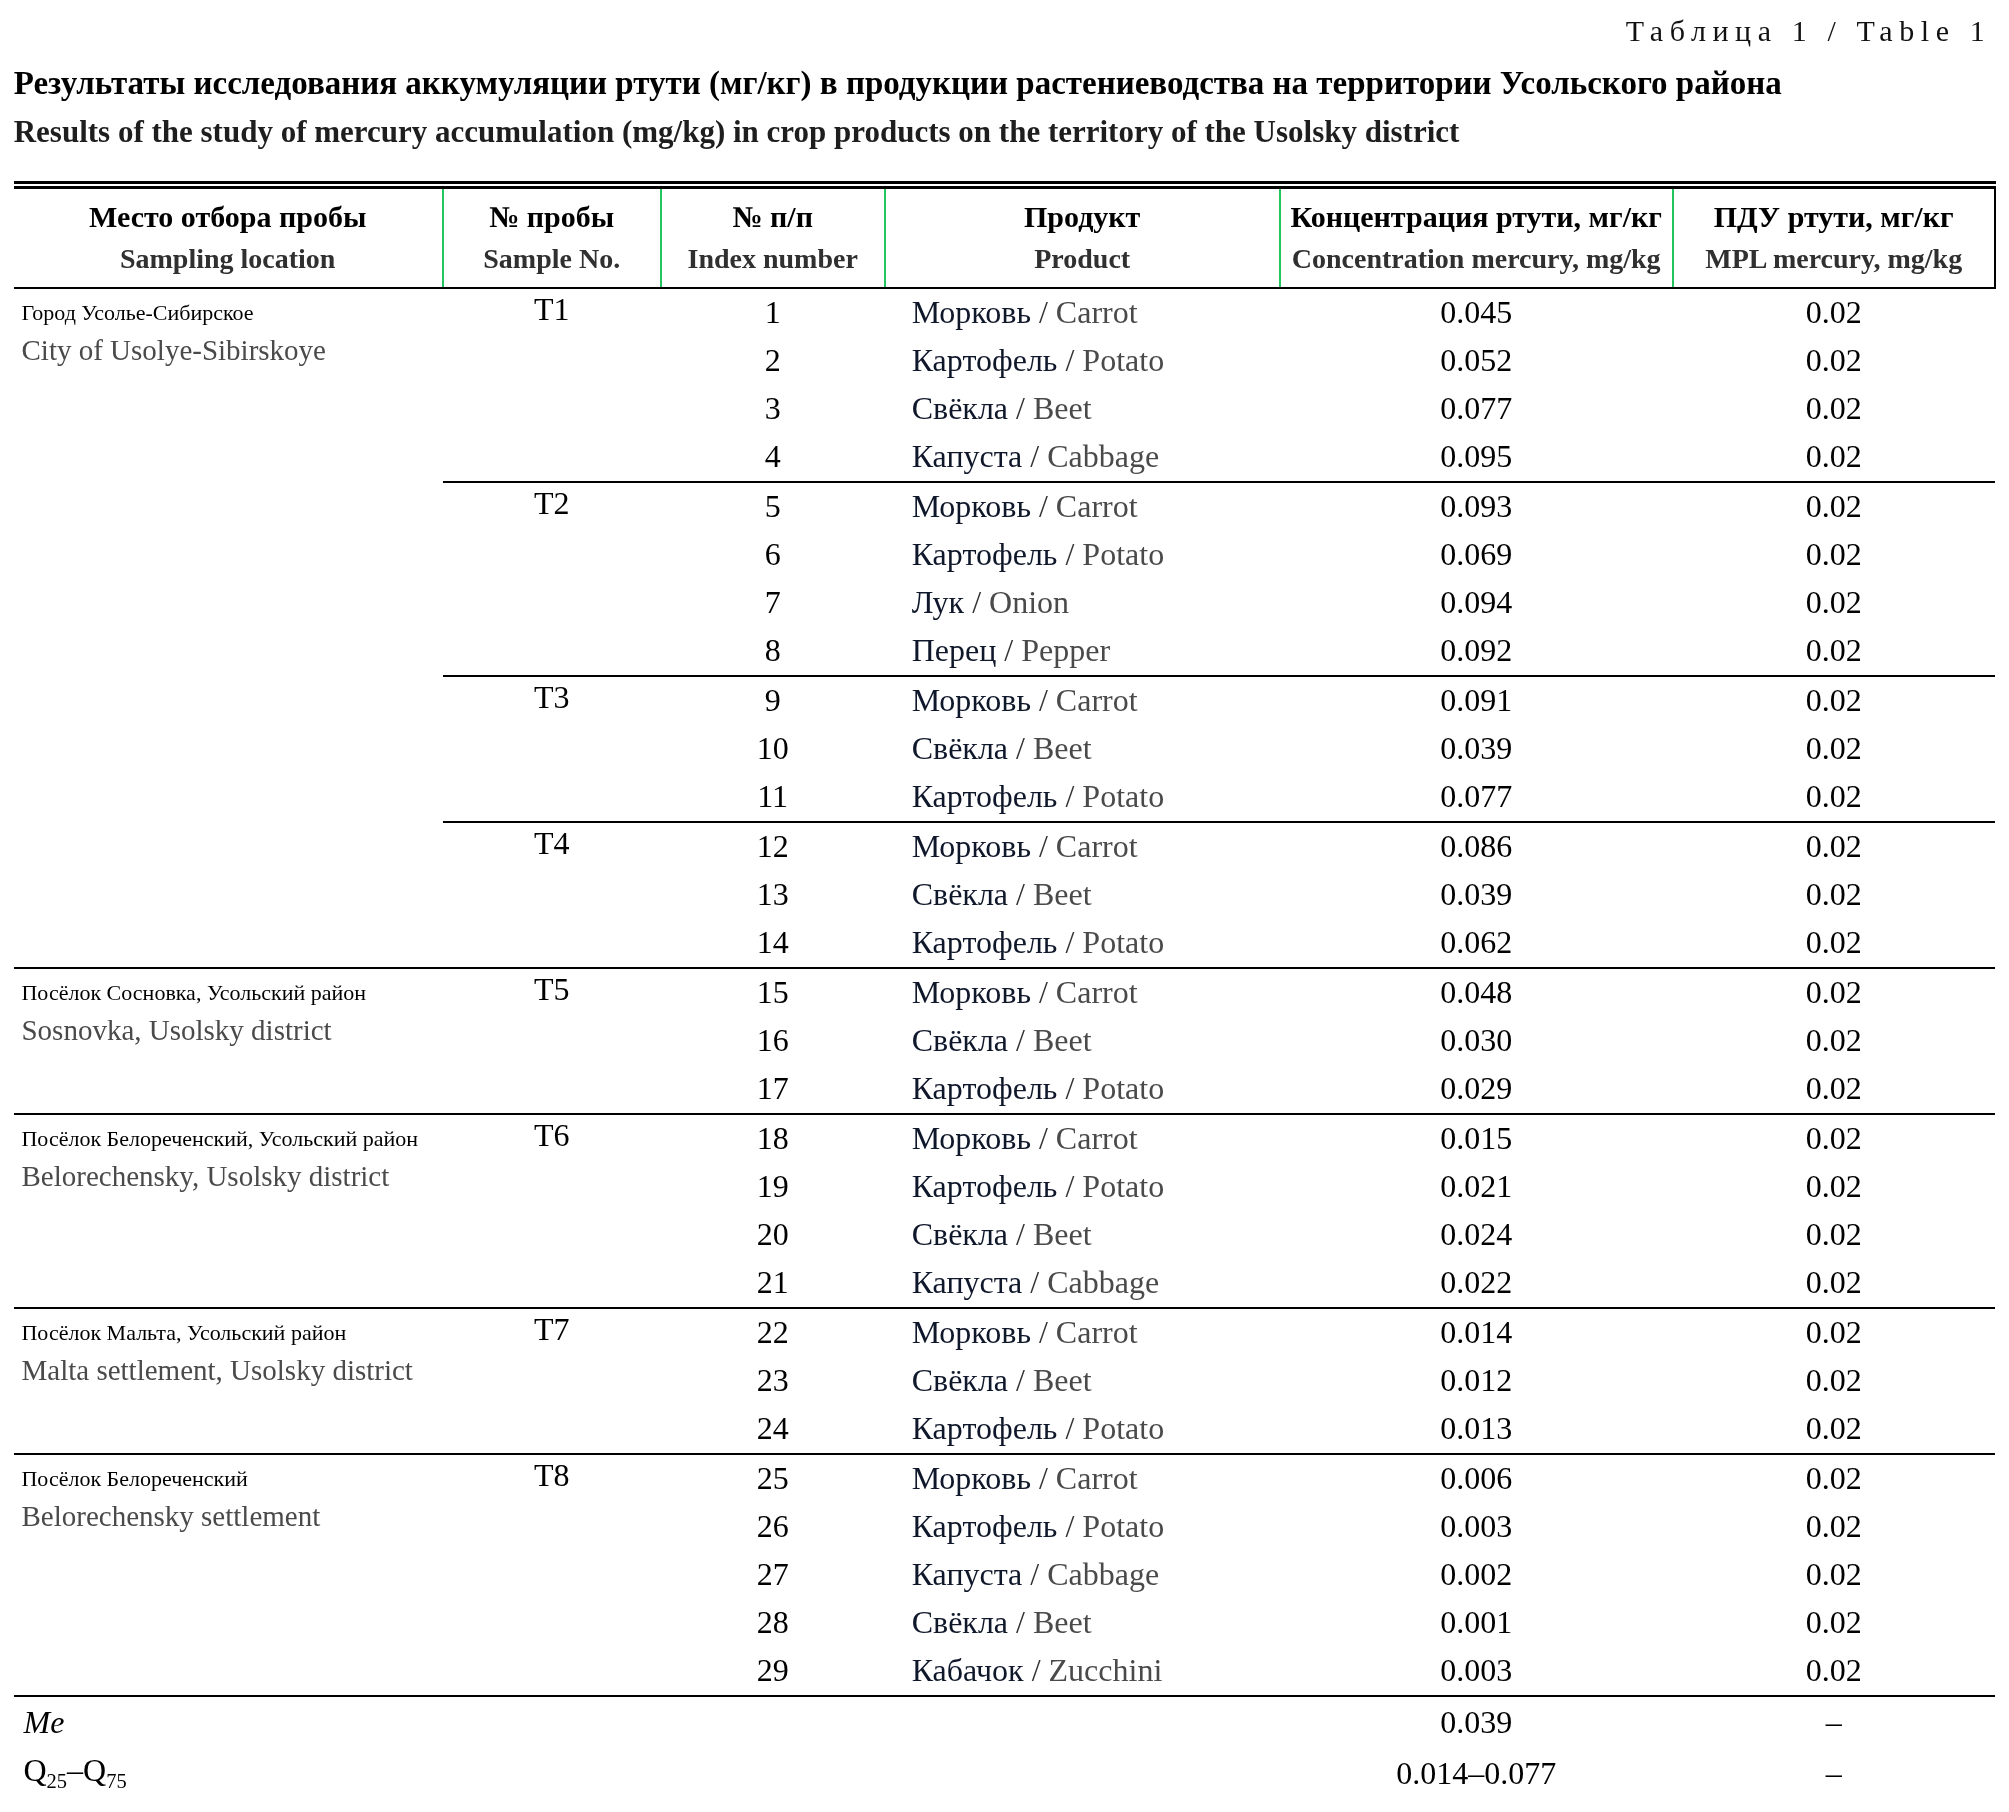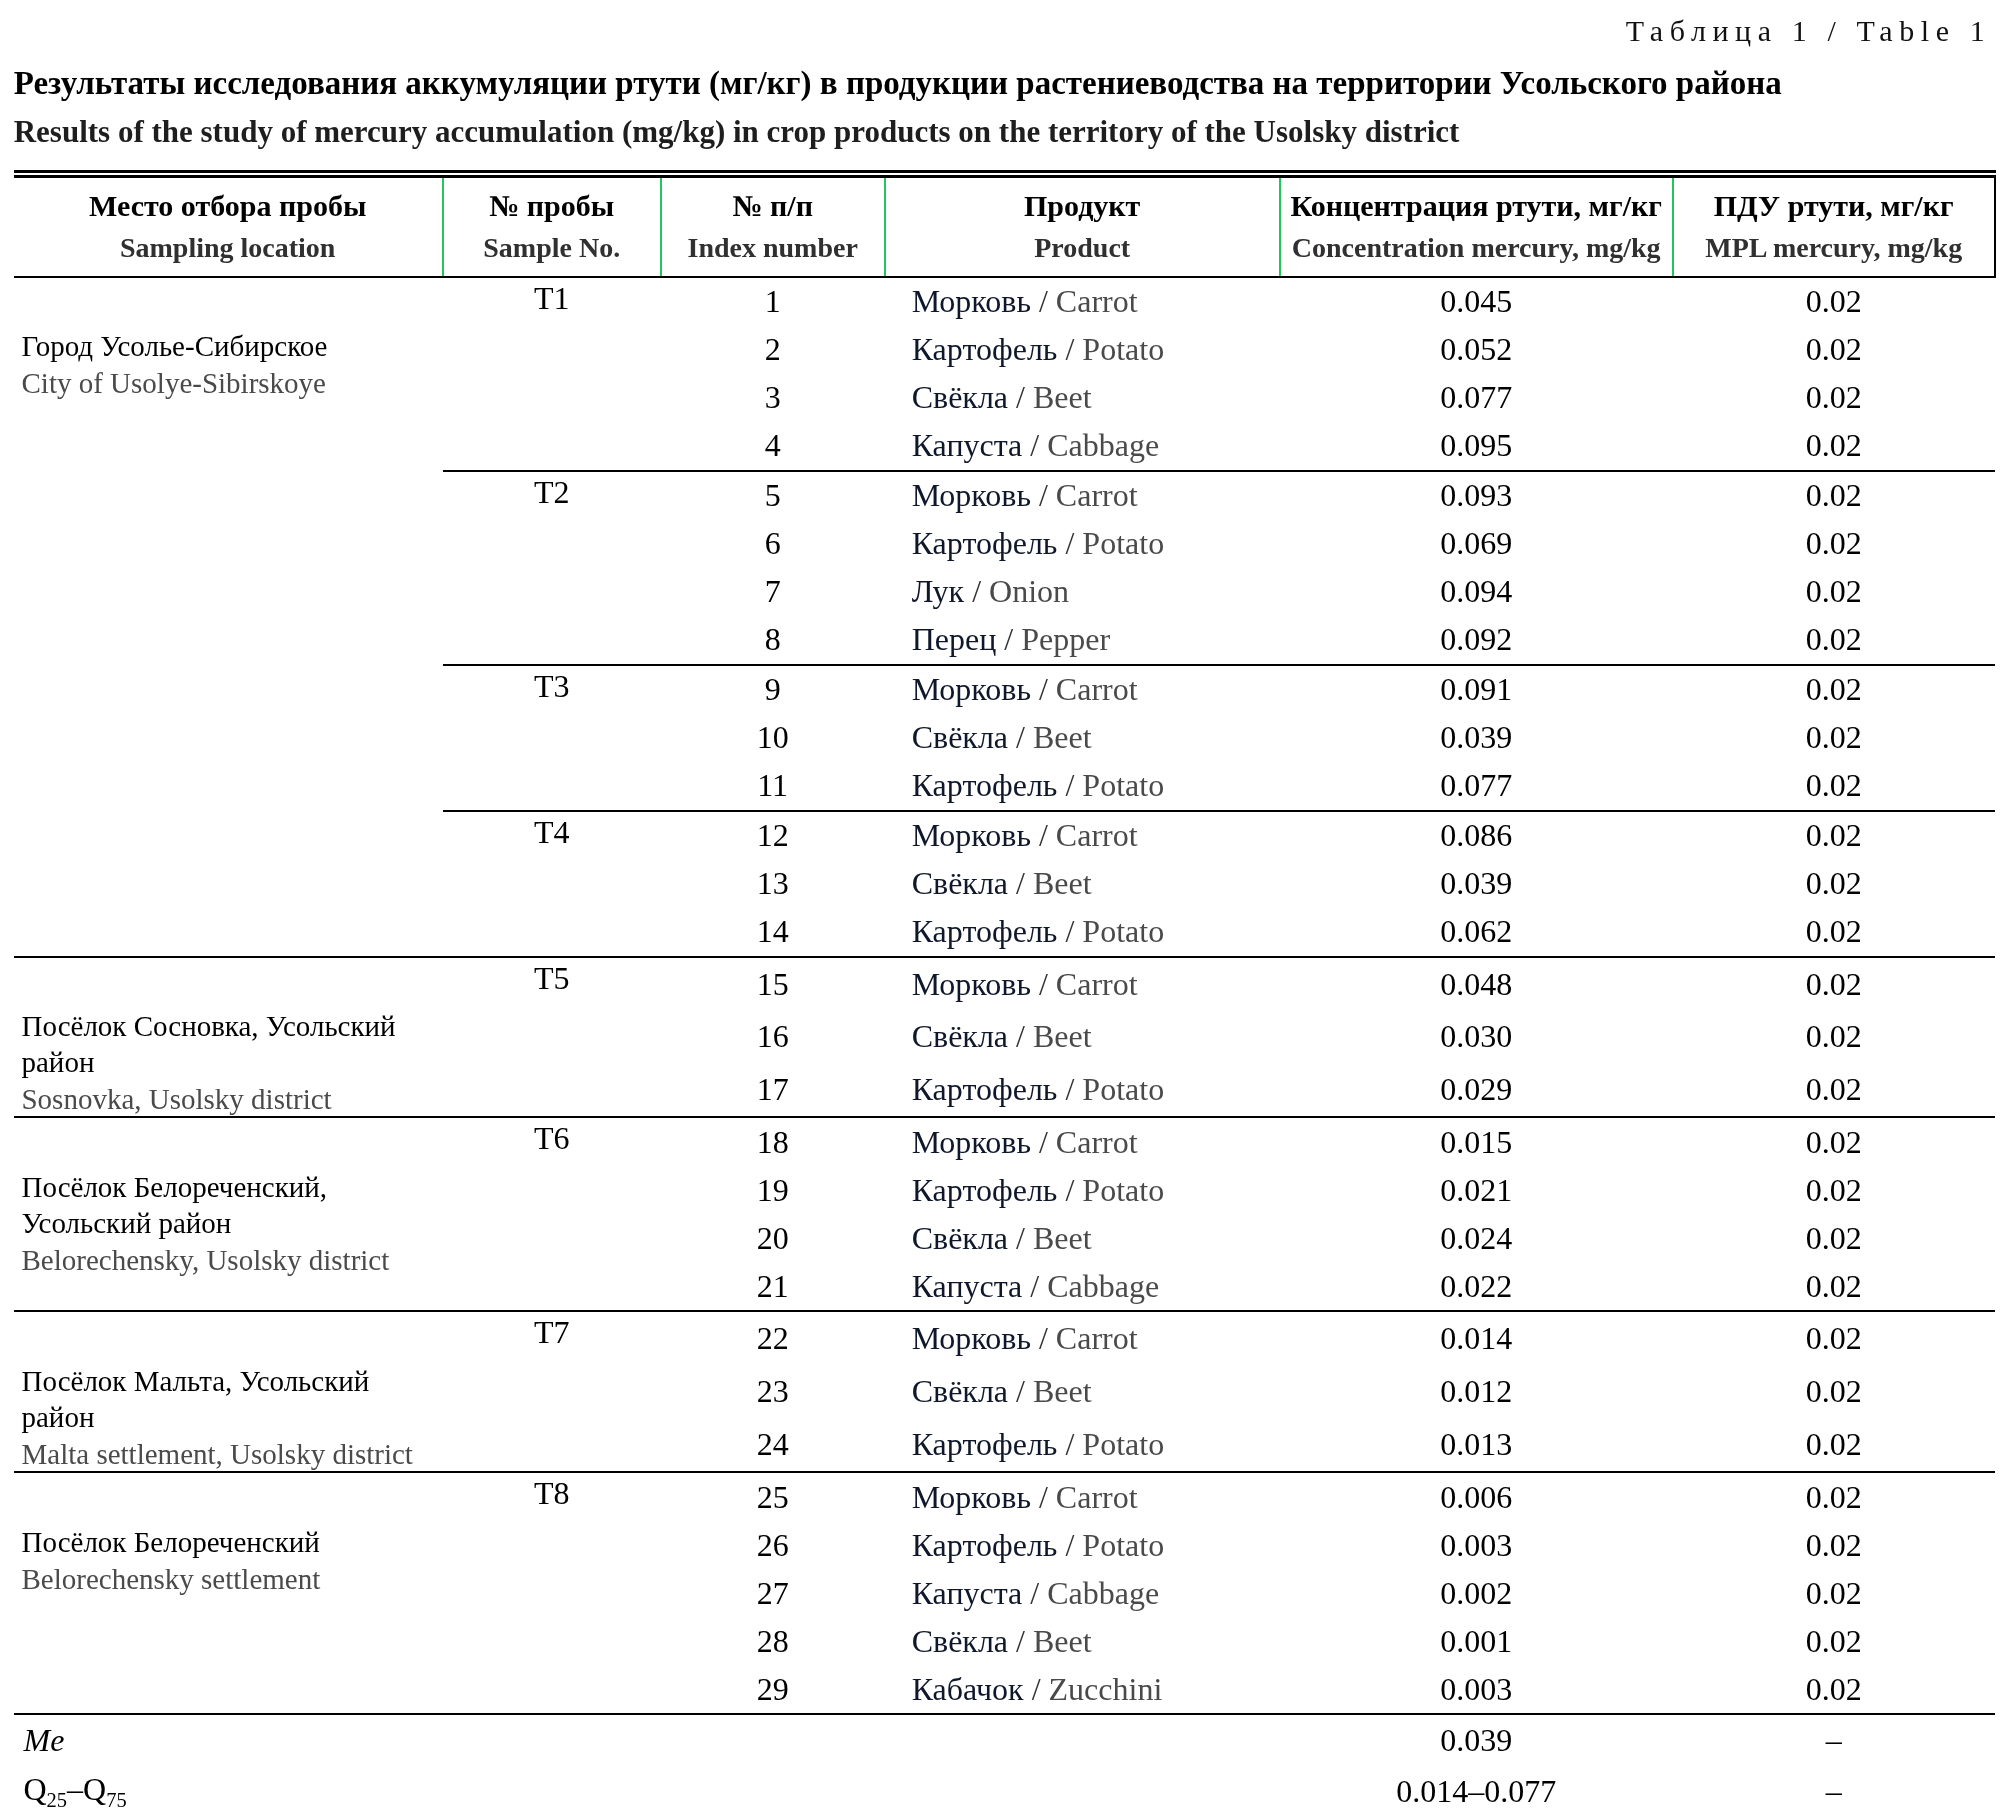--- a/index.html
+++ b/index.html
@@ -22,21 +22,21 @@
     font-weight:bold;
     font-size:33px;
     line-height:41px;
     margin:0 0 7.8px 0;
   }
   .title-en {
     font-weight:bold;
     font-size:31px;
     line-height:39px;
     color:#1e1e1e;
-    margin:0 0 19px 0;
+    margin:0 0 30px 0;
   }
 
   table.main {
     border-collapse:collapse;
     table-layout:fixed;
     width:1982px;
     border-top:8.8px double #000;
     border-bottom:2.9px solid #000;
   }
   thead th {
@@ -51,21 +51,21 @@
   .th-ru { display:block; font-size:30px; line-height:39px; color:#000; }
   .th-en { display:block; font-size:28px; line-height:37px; margin-top:3.9px; color:#303030; }
 
   tbody td { font-size:32px; height:48px; padding:0 3.9px; vertical-align:middle; }
 
   .loc-cell {
     vertical-align:top;
     text-align:left;
     padding:6.8px 5.9px 0 7.8px;
   }
-  .loc-ru { font-size:29px; line-height:36px; color:#000;margin-top:44px; }
+  .loc-ru { font-size:22px; line-height:36px; color:#000; }
   .loc-en { font-size:29px; line-height:34px; color:#4a4a4a; margin-top:2px; }
 
   .sample-cell {
     text-align:center;
     vertical-align:top;
     padding-top:2px;
     font-size:32px;
   }
   .index-cell { text-align:center; }
   .product-cell { text-align:left; padding-left:27px; }

